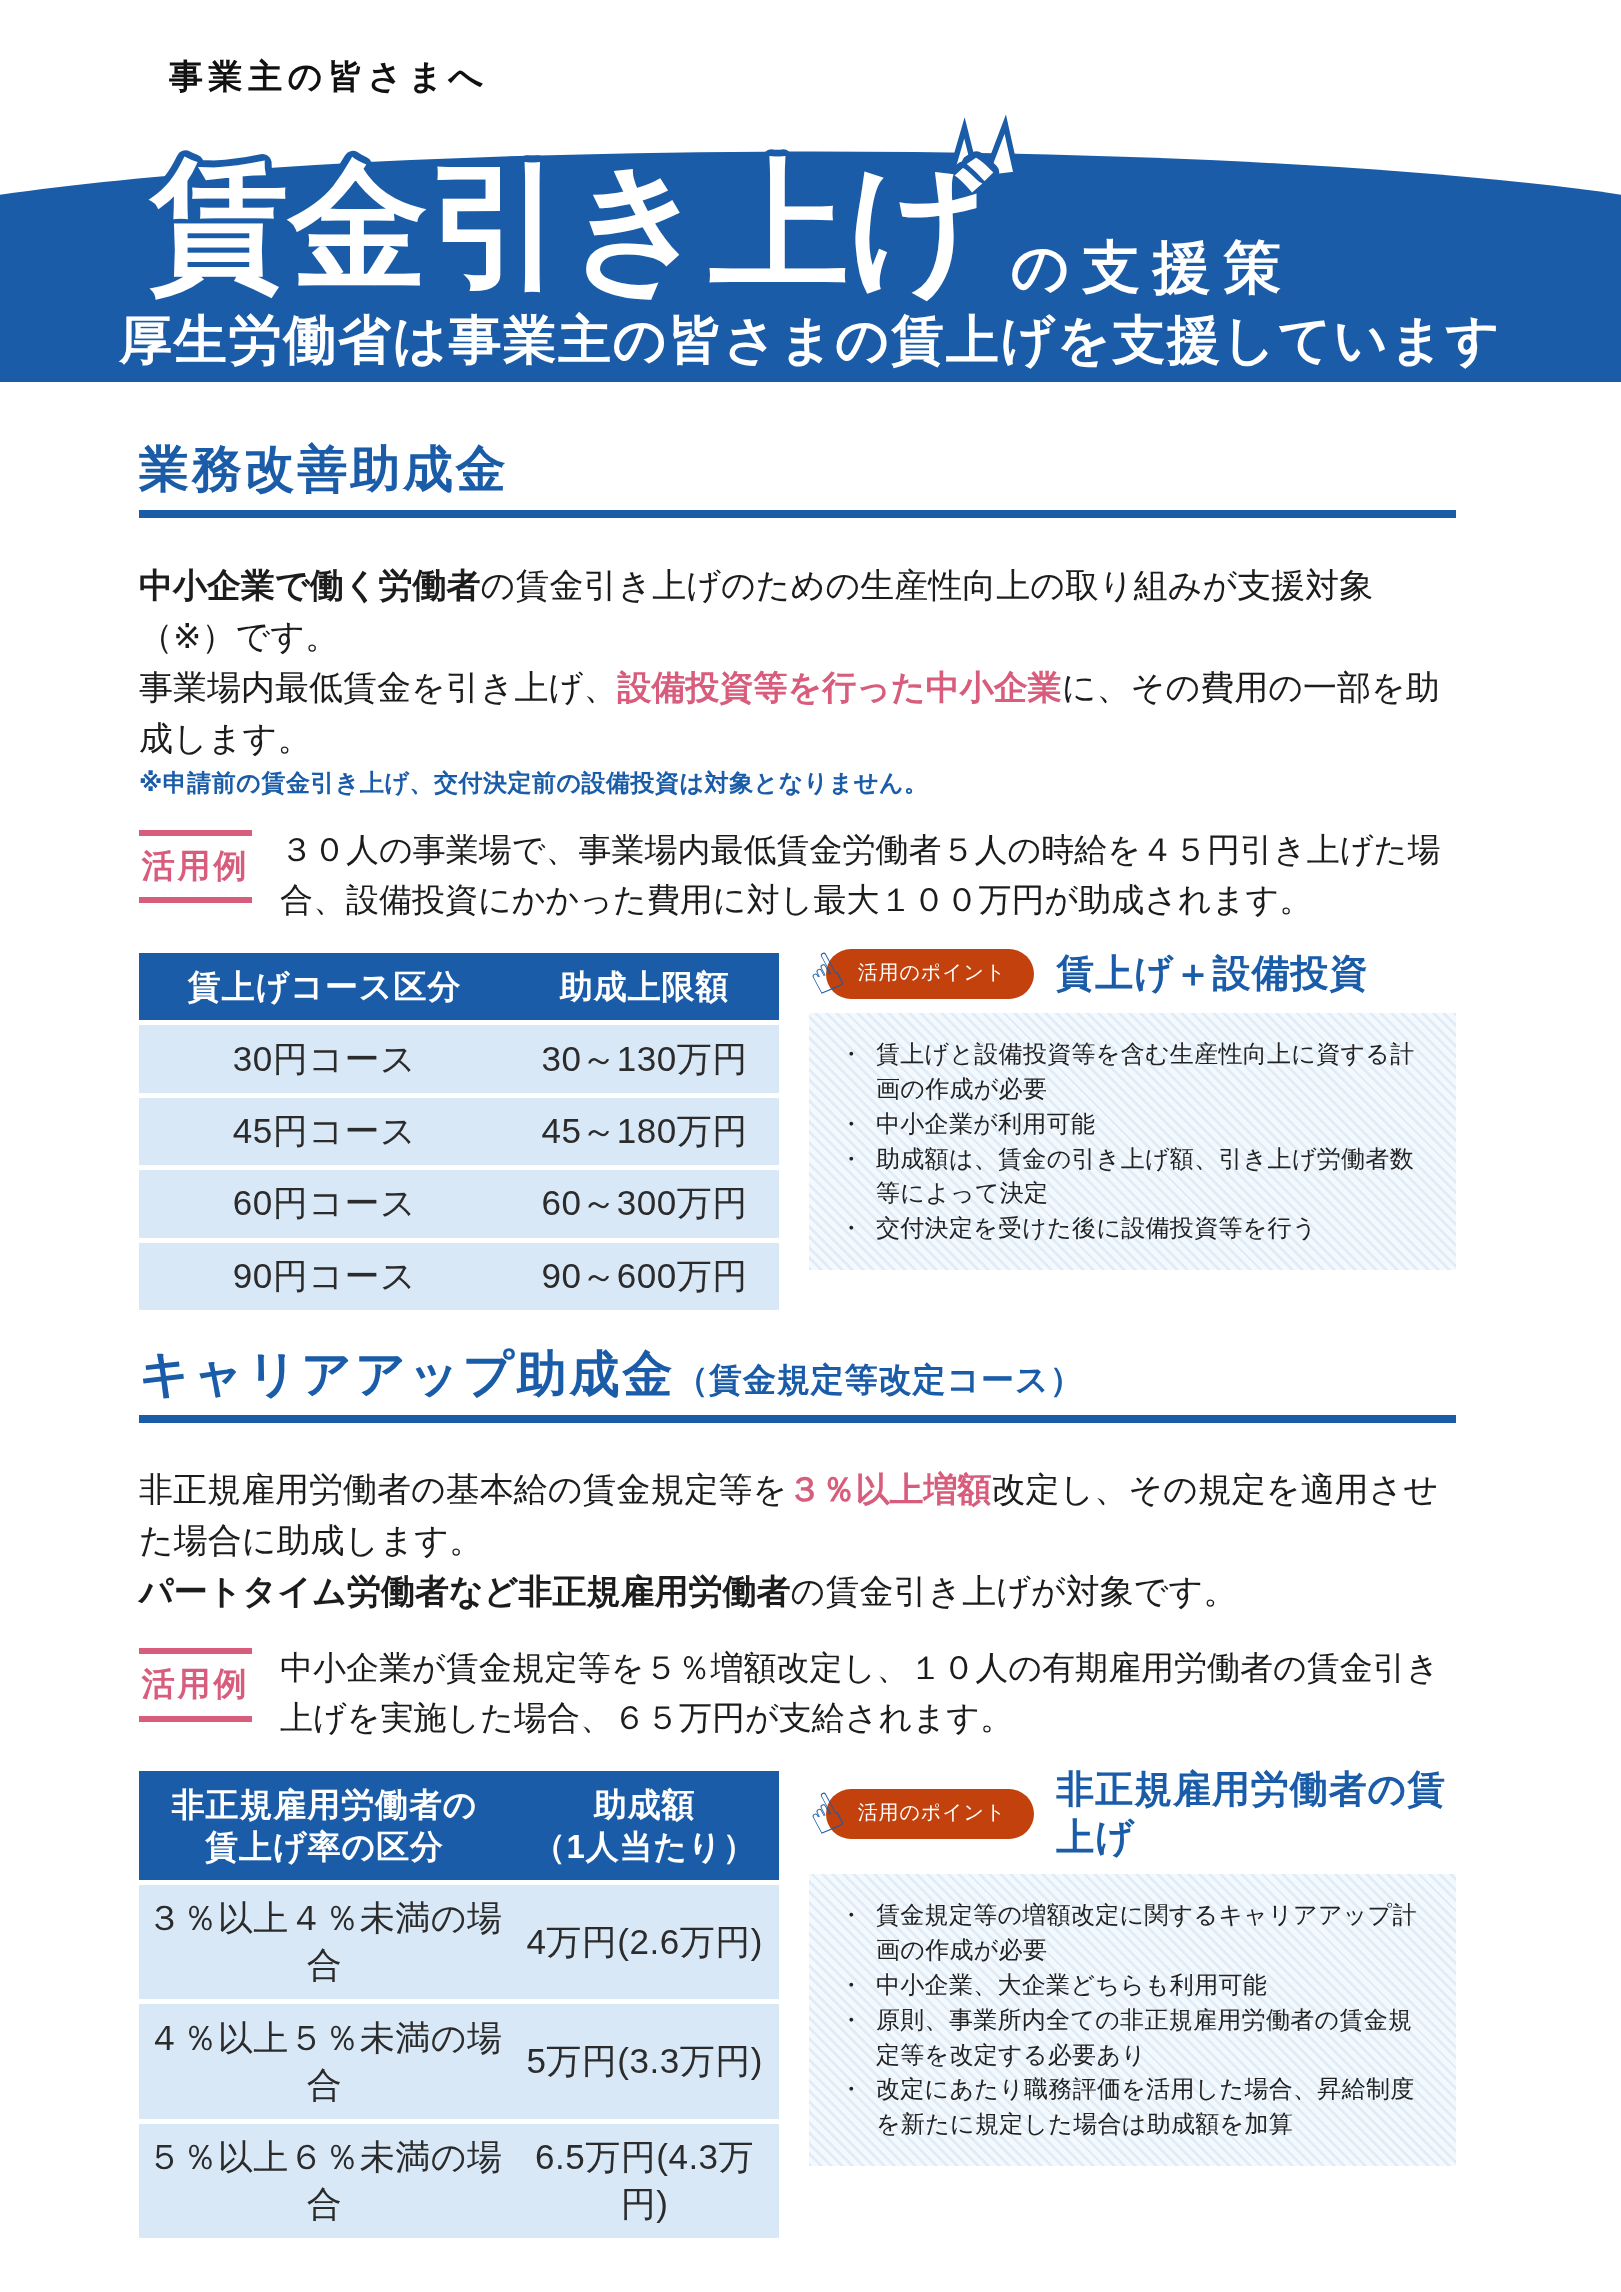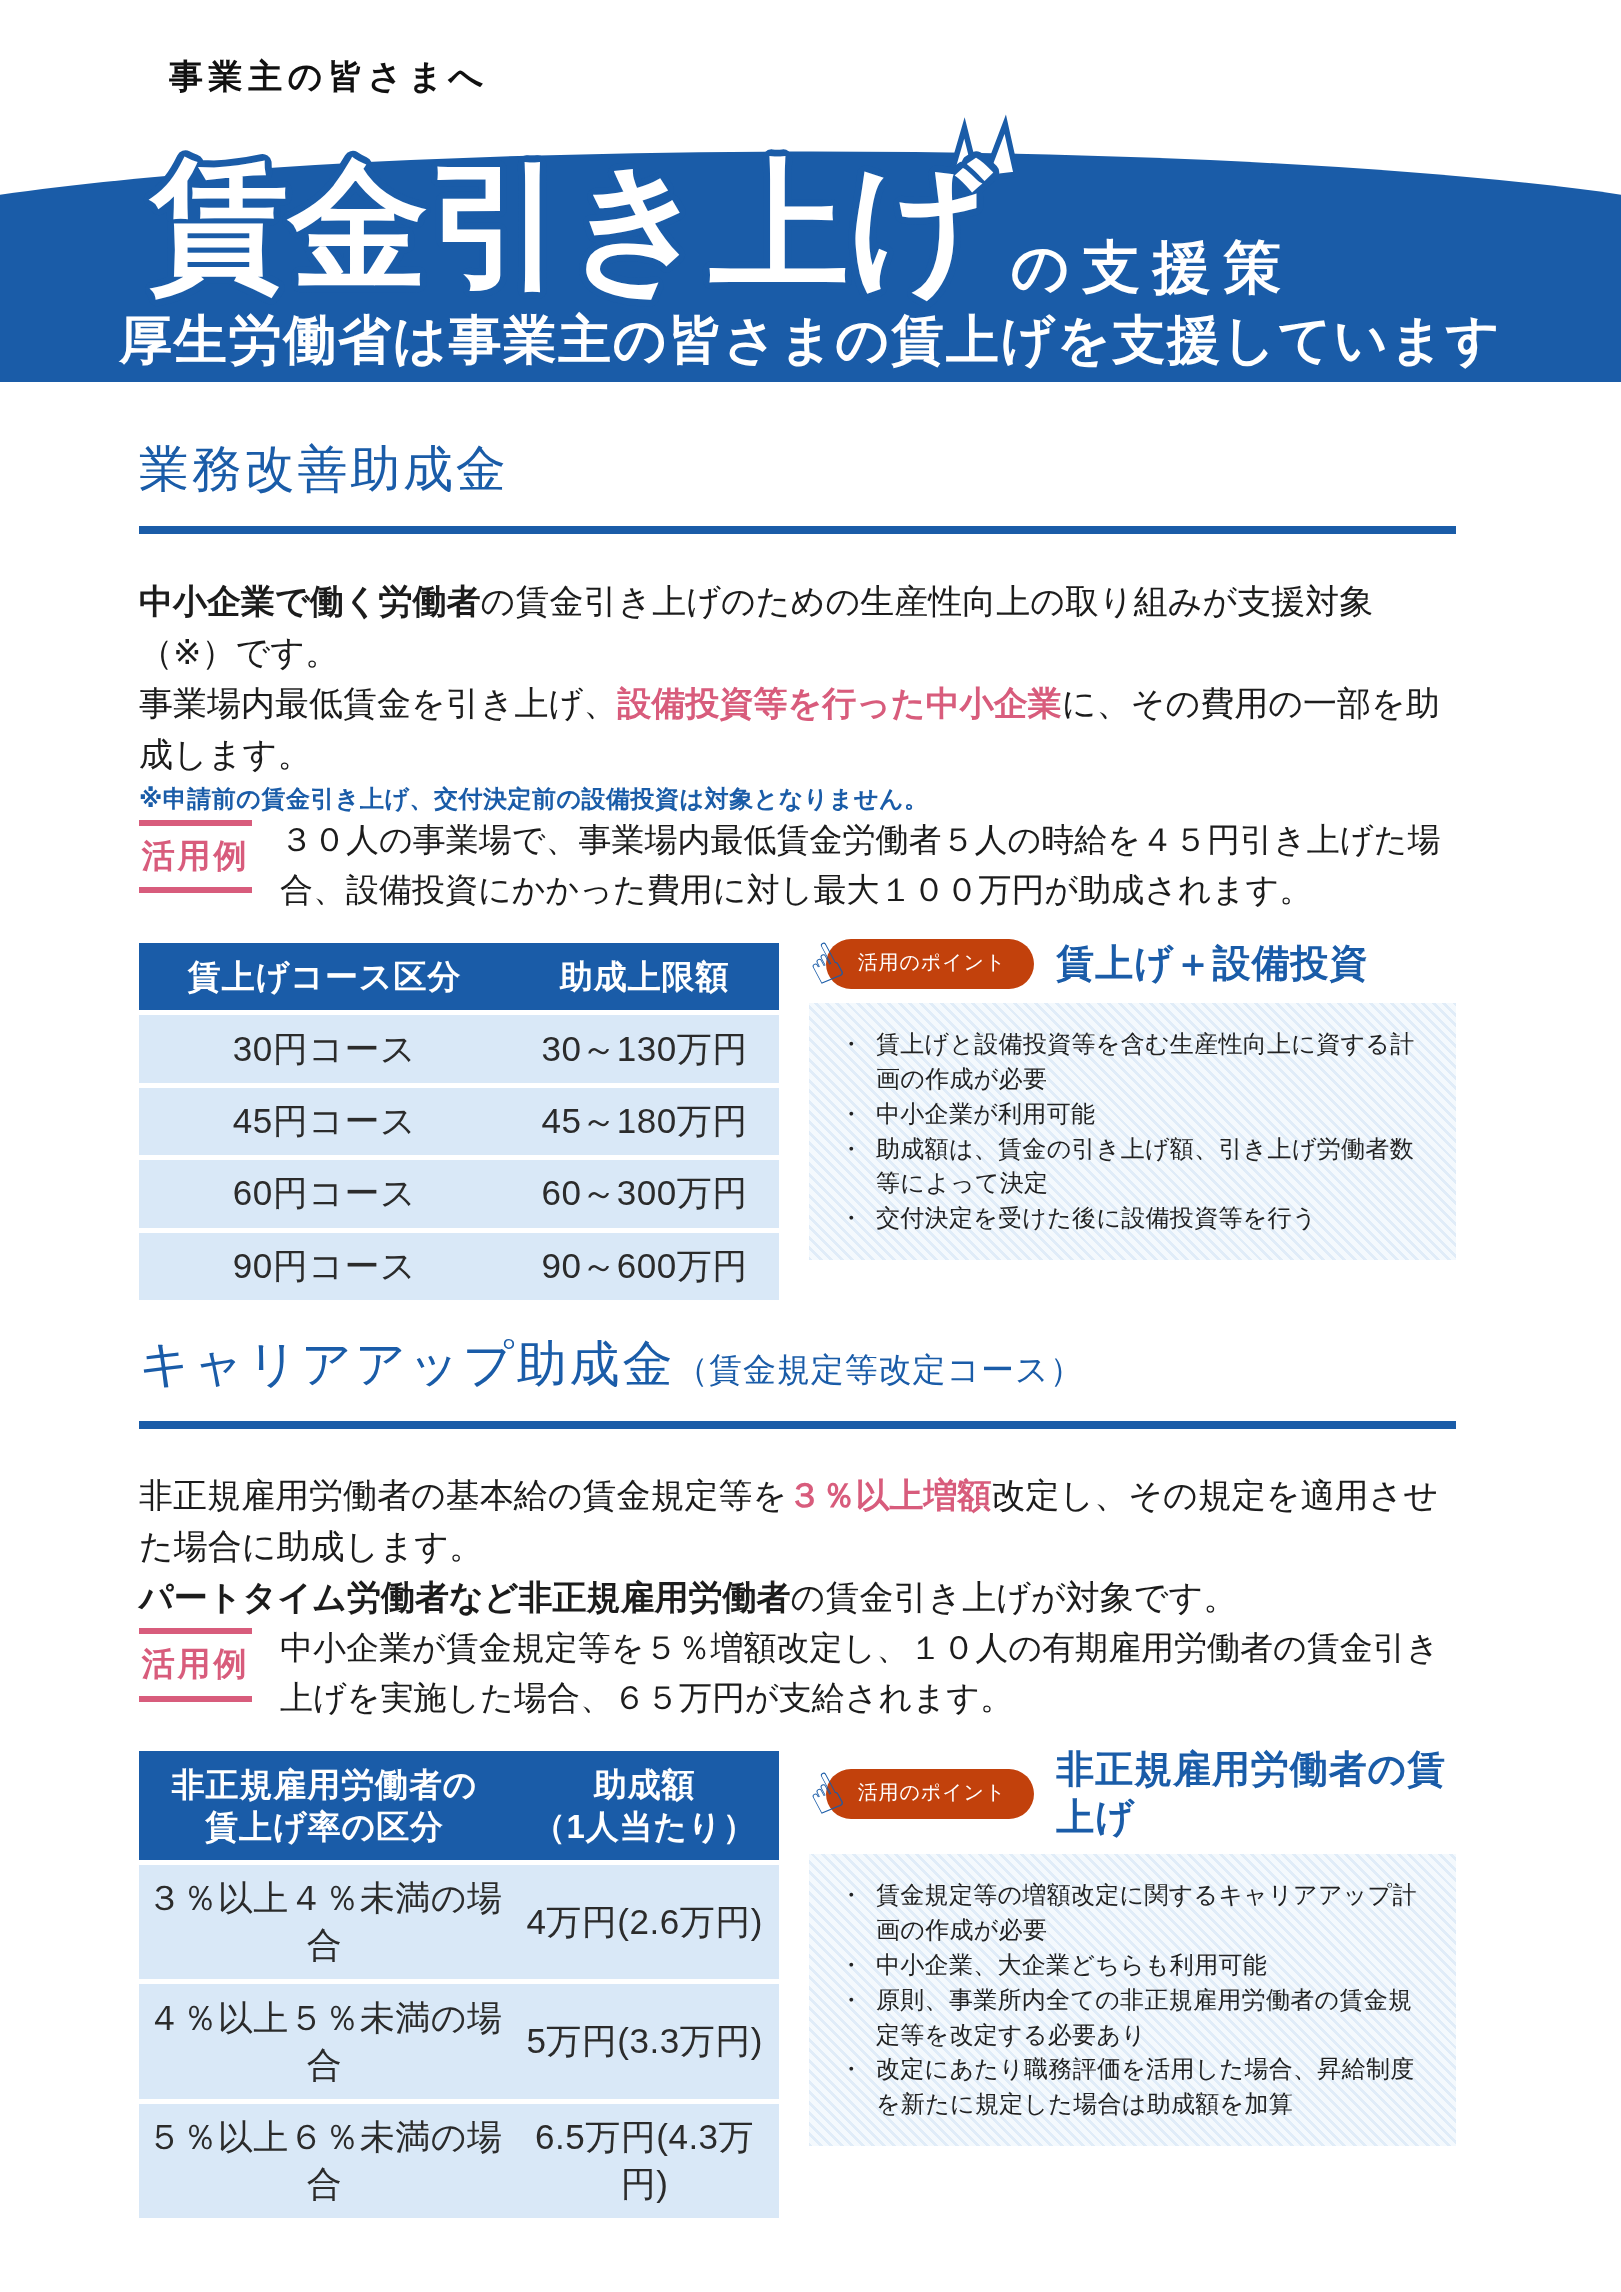--- a/index.html
+++ b/index.html
@@ -11,30 +11,30 @@
   .audience{
     margin:54px 0 0 169px;font-size:34px;font-weight:800;color:#111;
     letter-spacing:5.6px;
   }
   
   .banner{margin-top:13px;position:relative;height:269px;}
   .banner svg{display:block;}
   
   main{padding:28px 165px 0 139px;}
   .sec-heading{
-    margin-top:32px;color:#1a5ca8;font-size:50px;font-weight:400;letter-spacing:2.8px;
-    border-bottom:8.3px solid #1a5ca8;padding-bottom:29px;line-height:1.1;
+    margin-top:32px;color:#1a5ca8;font-size:50px;font-weight:700;letter-spacing:2.8px;
+    border-bottom:8.3px solid #1a5ca8;padding-bottom:13px;line-height:1.1;
   }
   .sec-heading .sub{font-size:33px;letter-spacing:0.9px;}
   .intro{margin-top:20.4px;font-size:34px;line-height:1.5;color:#1c1c1c;}
   .intro .hl{color:#d85c7c;font-weight:800;}
   .intro .b{font-weight:800;}
   .fine-note{margin-top:3.7px;font-size:24px;font-weight:700;color:#1a5ca8;letter-spacing:0.5px;}
   
-  .example{display:flex;align-items:flex-start;justify-content:space-between;}
+  .example{display:flex;margin-top:26px;align-items:flex-start;justify-content:space-between;}
   .ex-label{
     flex:0 0 auto;color:#d85c7c;font-weight:800;font-size:33px;letter-spacing:2.8px;
     border-top:6.5px solid #d85c7c;border-bottom:6.5px solid #d85c7c;
     padding:8.3px 2.8px;margin-top:4.6px;
   }
   .ex-text{font-size:33px;line-height:1.5;margin-left:28px;color:#1c1c1c;}
   
   .cols{display:flex;margin-top:24px;align-items:flex-start;}
   .tblwrap{flex:0 0 640px;}
   table.dtable{border-collapse:separate;border-spacing:0 5.6px;width:100%;}

